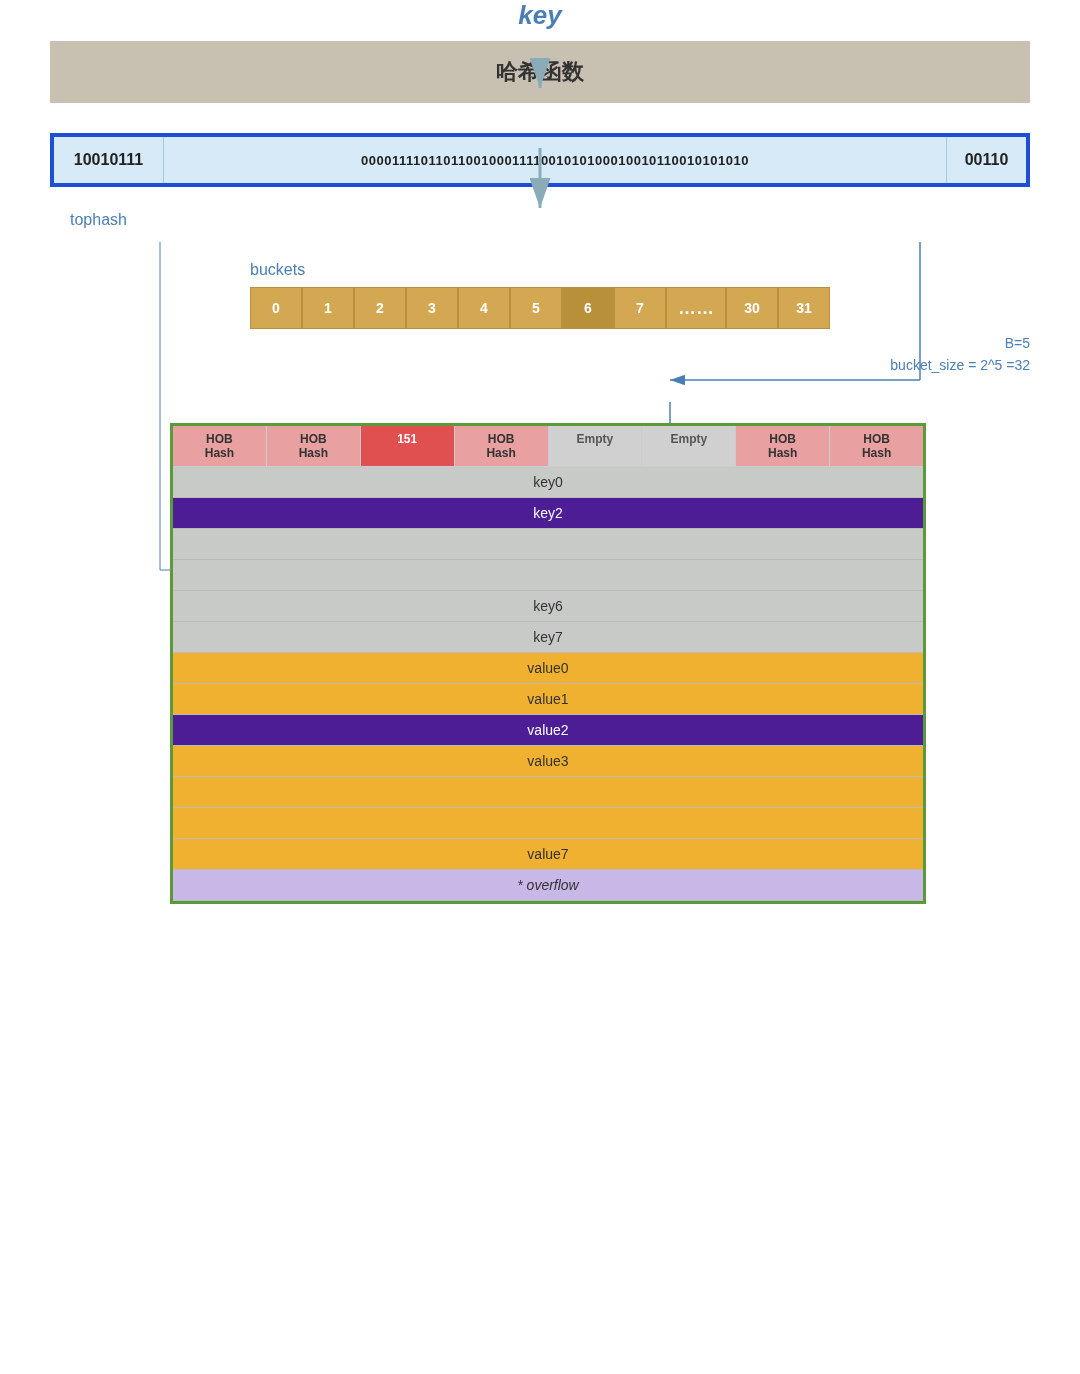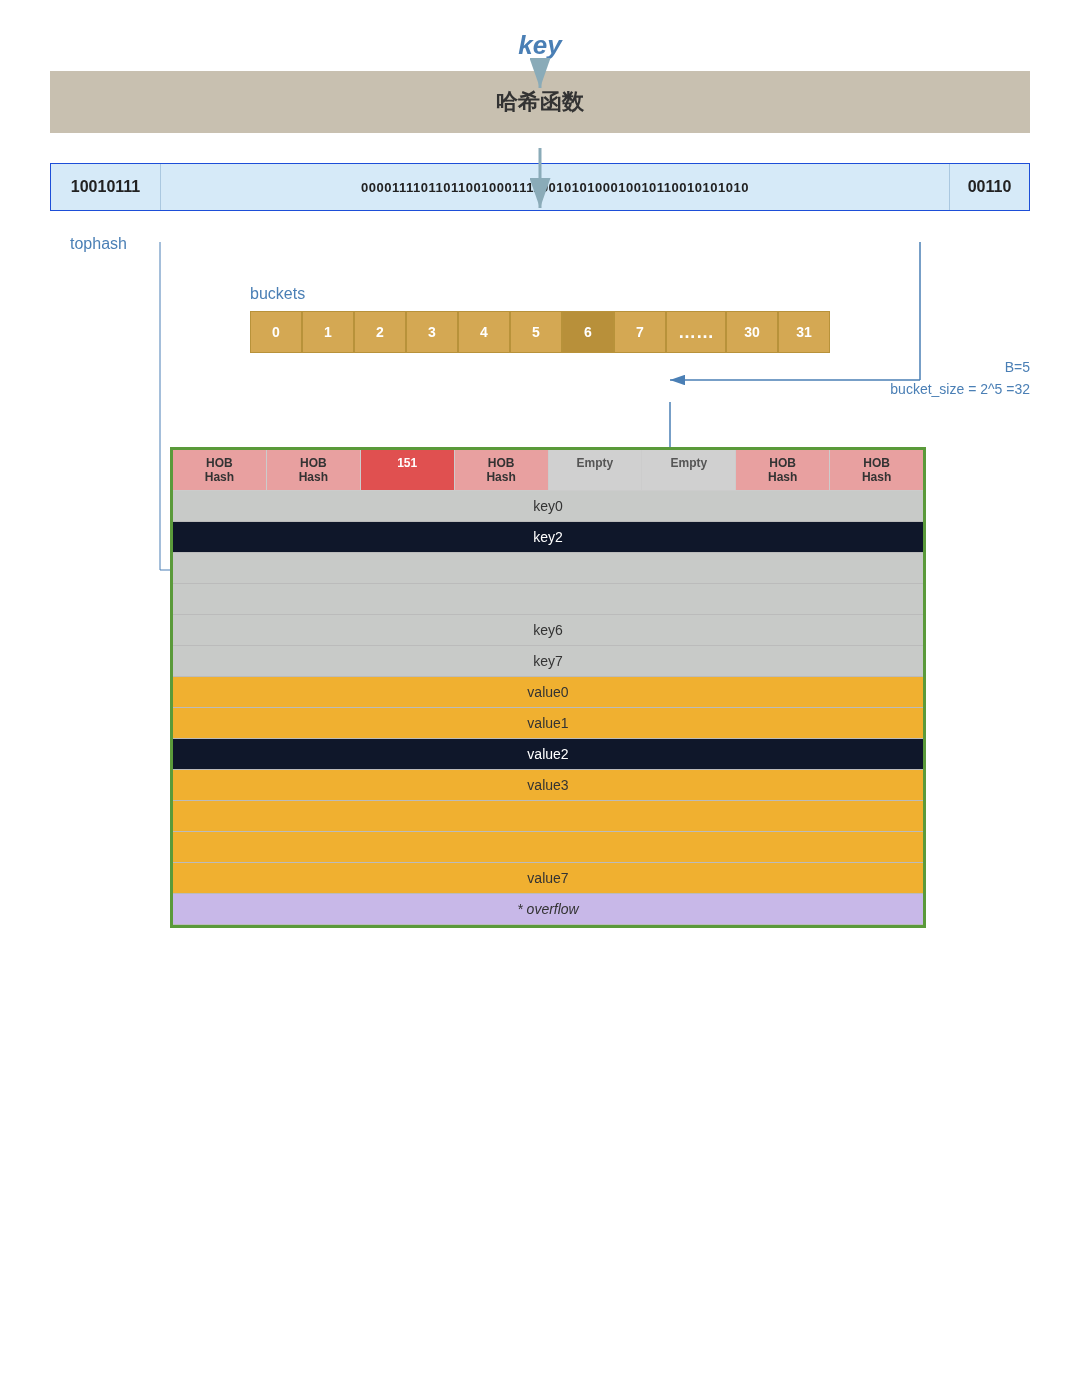--- a/index.html
+++ b/index.html
@@ -8,21 +8,20 @@
       min-height: 1374px;
       background: #fff;
       font-family: Arial, sans-serif;
       position: relative;
       overflow-x: hidden;
     }
 
     .diagram-container {
       width: 980px;
       margin: 0 auto;
-      padding-top: 30px;
       position: relative;
     }
 
     
     .key-label {
       text-align: center;
       font-size: 26px;
       font-style: italic;
       color: #4a7fb5;
       font-weight: bold;
@@ -38,21 +37,21 @@
       font-weight: bold;
       color: #333;
       margin-bottom: 0;
     }
 
     
     .binary-row {
       display: flex;
       align-items: stretch;
       background: #d6eaf8;
-      border: 1px solid #1d4ed8;
+      border: 4px solid #1d4ed8;
       margin-top: 30px;
       gap: 35px;
     }
     .binary-cell {
       padding: 14px 12px;
       font-size: 16px;
       font-weight: bold;
       color: #222;
       display: flex;
       align-items: center;
@@ -160,21 +159,21 @@
     
     .data-row {
       text-align: center;
       padding: 7px 0;
       font-size: 14px;
       border-bottom: 1px solid #bbb;
       background: #c8cac8;
       color: #333;
     }
     .data-row.highlighted {
-      background: #0f172a;
+      background: #4c1d95;
       color: #fff;
     }
     .data-row.value {
       background: #f0b030;
       color: #333;
     }
     .data-row.empty-row {
       background: #c8cac8;
     }
     .data-row.overflow {

